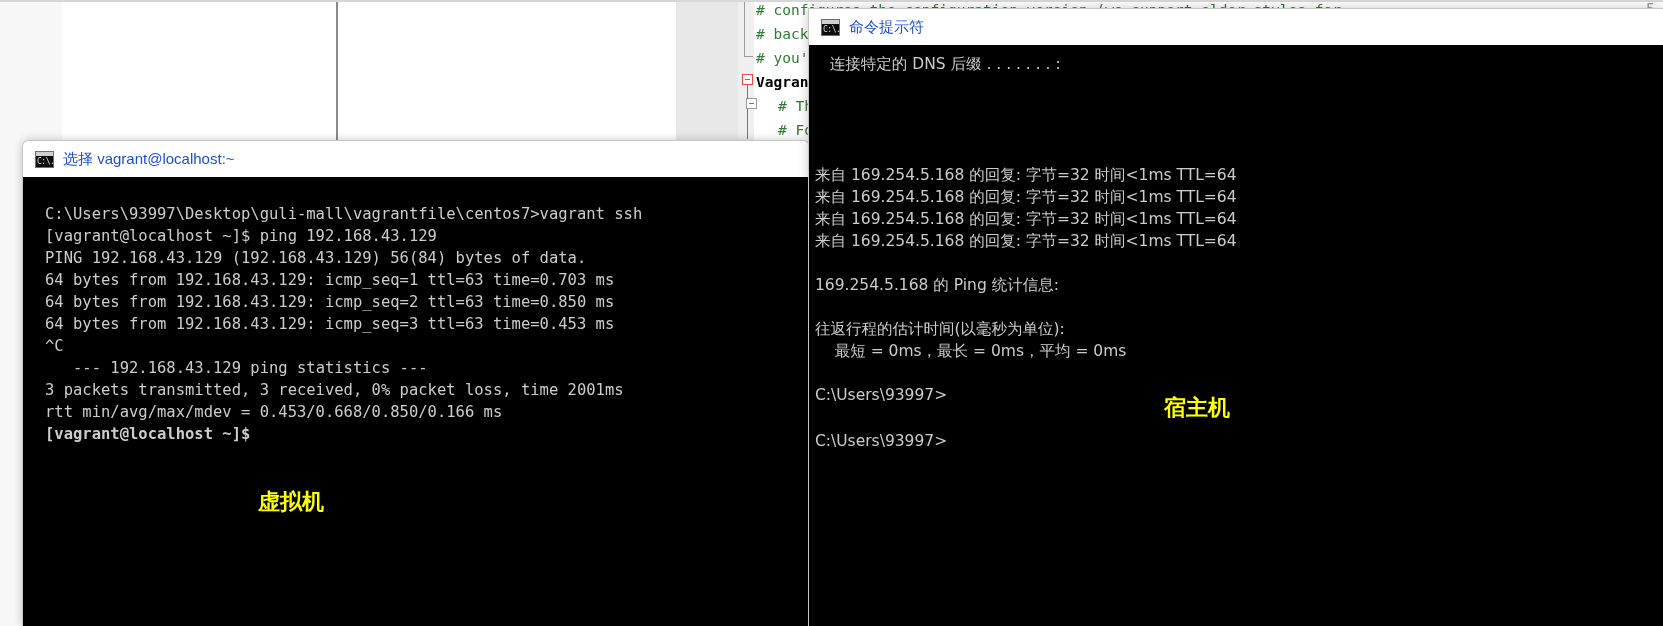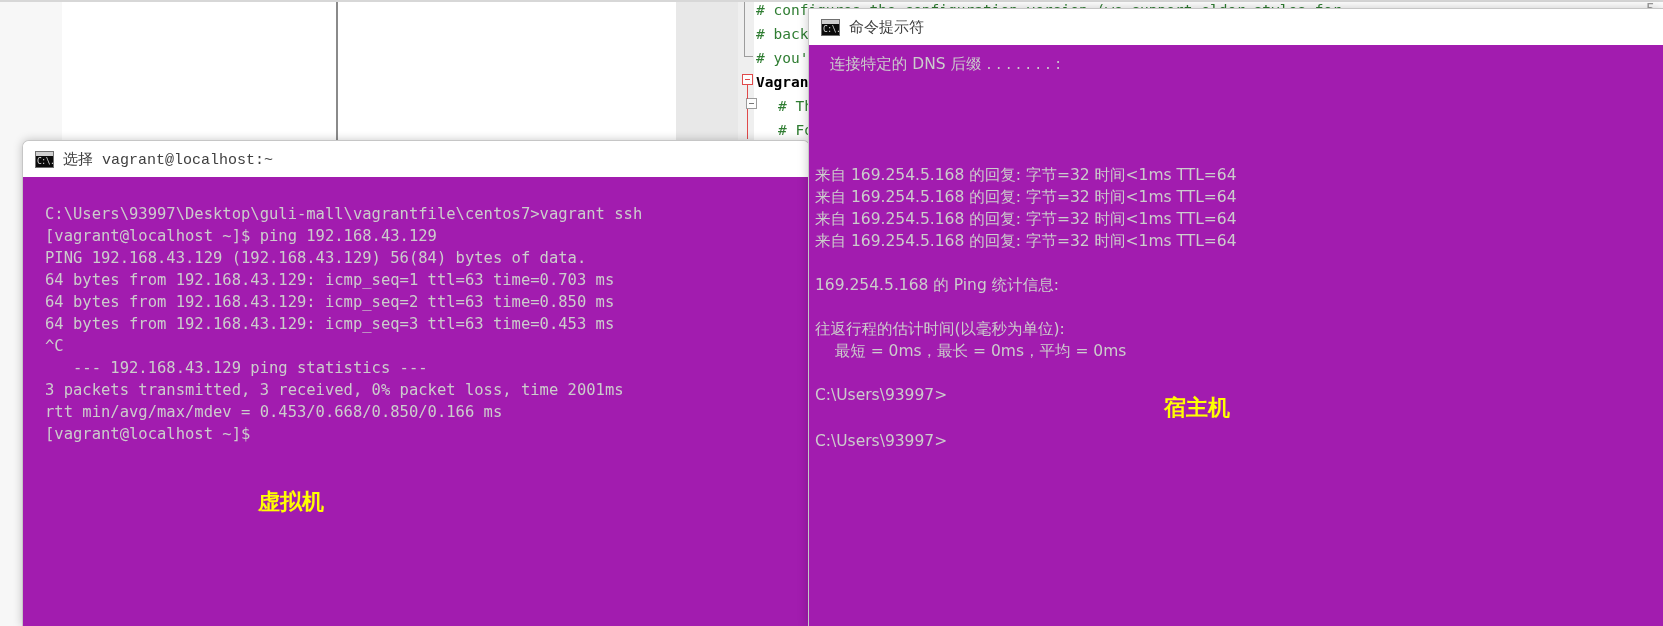--- a/index.html
+++ b/index.html
@@ -114,23 +114,23 @@
   .console-titlebar {
     position: relative;
     background: #ffffff;
     height: 36px;
     display: flex;
     align-items: center;
     padding-left: 12px;
     box-sizing: border-box;
   }
   .console-title-text {
-    font-family: Liberation Mono, monospace;
+    font-family: Liberation Sans, sans-serif;
     font-size: 15px;
-    color: #404040;
+    color: #1d4ed8;
     margin-left: 9px;
     white-space: nowrap;
   }
   .cmd-icon {
     width: 19px; height: 17px;
     background: #0b0b0b;
     border: 1px solid #6f6f6f;
     box-sizing: border-box;
     position: relative;
     flex: 0 0 auto;
@@ -145,21 +145,21 @@
   .cmd-icon-text {
     position: absolute;
     left: 1px; top: 4px;
     font-family: "DejaVu Sans Mono", monospace;
     font-size: 8px;
     color: #dcdcdc;
     line-height: 11px;
     letter-spacing: -0.5px;
   }
   .console-body {
-    background: #a21caf;
+    background: #000000;
     position: relative;
     overflow: hidden;
     text-align: right;
   }
   .cline {
     position: absolute;
     white-space: pre;
     font-family: "DejaVu Sans Mono", monospace;
     color: #cccccc;
     font-size: 15.5px;
@@ -262,21 +262,21 @@
     <div class="cline" style="left:22px; top:26px;">C:\Users\93997\Desktop\guli-mall\vagrantfile\centos7&gt;vagrant ssh</div>
     <div class="cline" style="left:22px; top:48px;">[vagrant@localhost ~]$ ping 192.168.43.129</div>
     <div class="cline" style="left:22px; top:70px;">PING 192.168.43.129 (192.168.43.129) 56(84) bytes of data.</div>
     <div class="cline" style="left:22px; top:92px;">64 bytes from 192.168.43.129: icmp_seq=1 ttl=63 time=0.703 ms</div>
     <div class="cline" style="left:22px; top:114px;">64 bytes from 192.168.43.129: icmp_seq=2 ttl=63 time=0.850 ms</div>
     <div class="cline" style="left:22px; top:136px;">64 bytes from 192.168.43.129: icmp_seq=3 ttl=63 time=0.453 ms</div>
     <div class="cline" style="left:22px; top:158px;">^C</div>
     <div class="cline" style="left:22px; top:180px;margin-left:28px;">--- 192.168.43.129 ping statistics ---</div>
     <div class="cline" style="left:22px; top:202px;">3 packets transmitted, 3 received, 0% packet loss, time 2001ms</div>
     <div class="cline" style="left:22px; top:224px;">rtt min/avg/max/mdev = 0.453/0.668/0.850/0.166 ms</div>
-    <div class="cline" style="left:22px; top:246px;">[vagrant@localhost ~]$</div>
+    <div class="cline" style="left:22px; top:246px;font-weight:bold;">[vagrant@localhost ~]$</div>
     <div class="annot" style="left:235px; top:310px;">虚拟机</div>
   </div>
 </div>
 
 <div class="console-window" id="win-right">
   <div class="console-titlebar">
     <span class="cmd-icon">
       <span class="cmd-icon-text">C:\.</span>
     </span>
     <span class="console-title-text">命令提示符</span>

